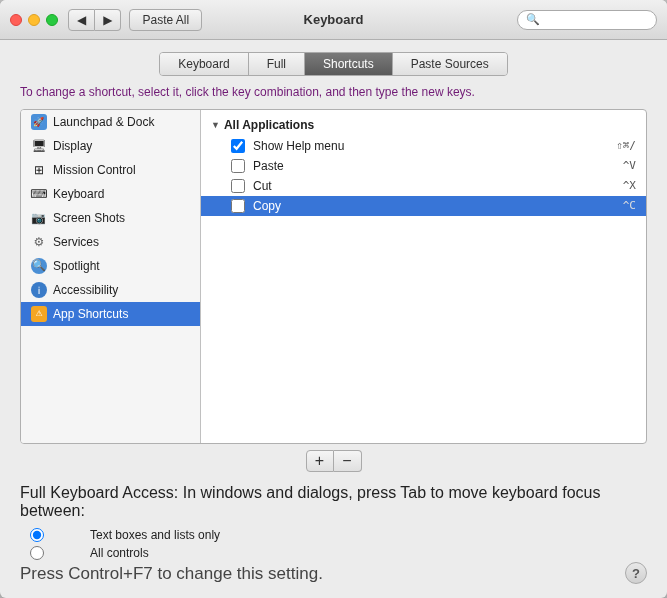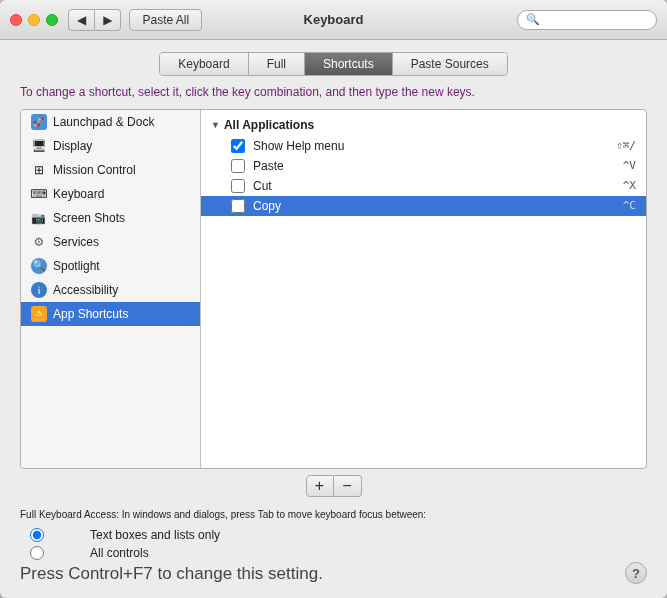--- a/index.html
+++ b/index.html
@@ -246,21 +246,21 @@
       line-height: 1;
     }
     .add-remove-btn:first-child { border-radius: 4px 0 0 4px; }
     .add-remove-btn:last-child { border-radius: 0 4px 4px 0; border-left: none; }
     
     .bottom-section {
       padding: 12px 0 4px 0;
       flex-shrink: 0;
     }
     .full-keyboard-label {
-      font-size: 10px;
+      font-size: 16px;
       color: #222;
       margin-bottom: 8px;
     }
     .radio-option {
       display: flex;
       align-items: center;
       gap: 6px;
       margin-bottom: 4px;
       margin-left: 10px;
     }

